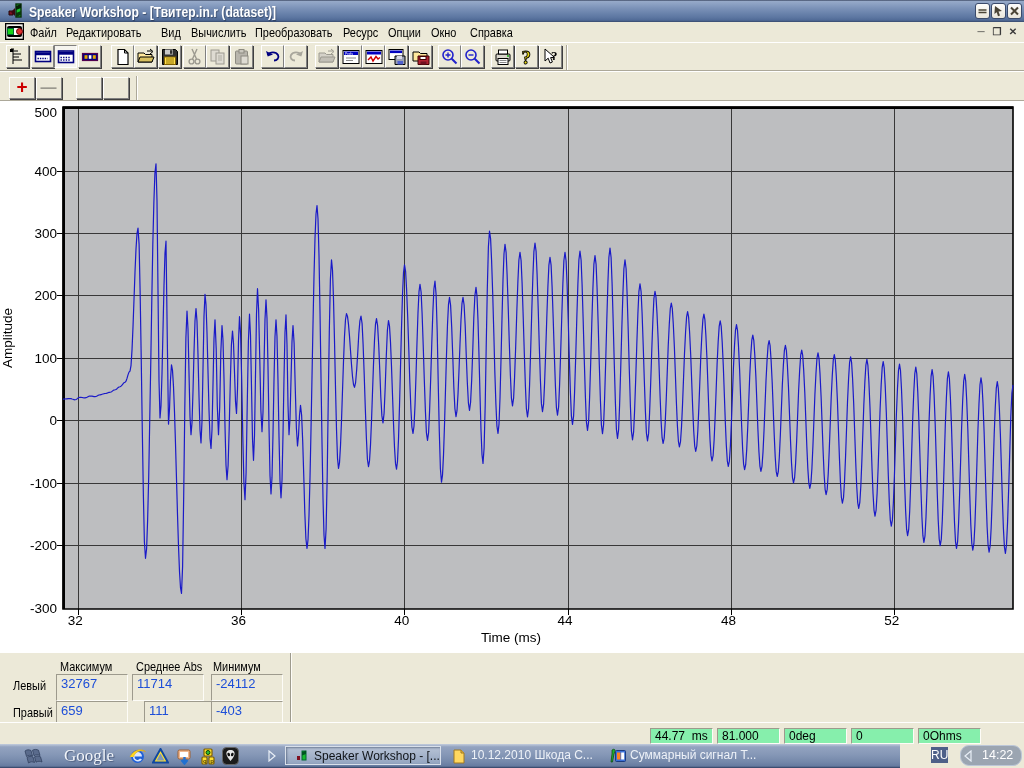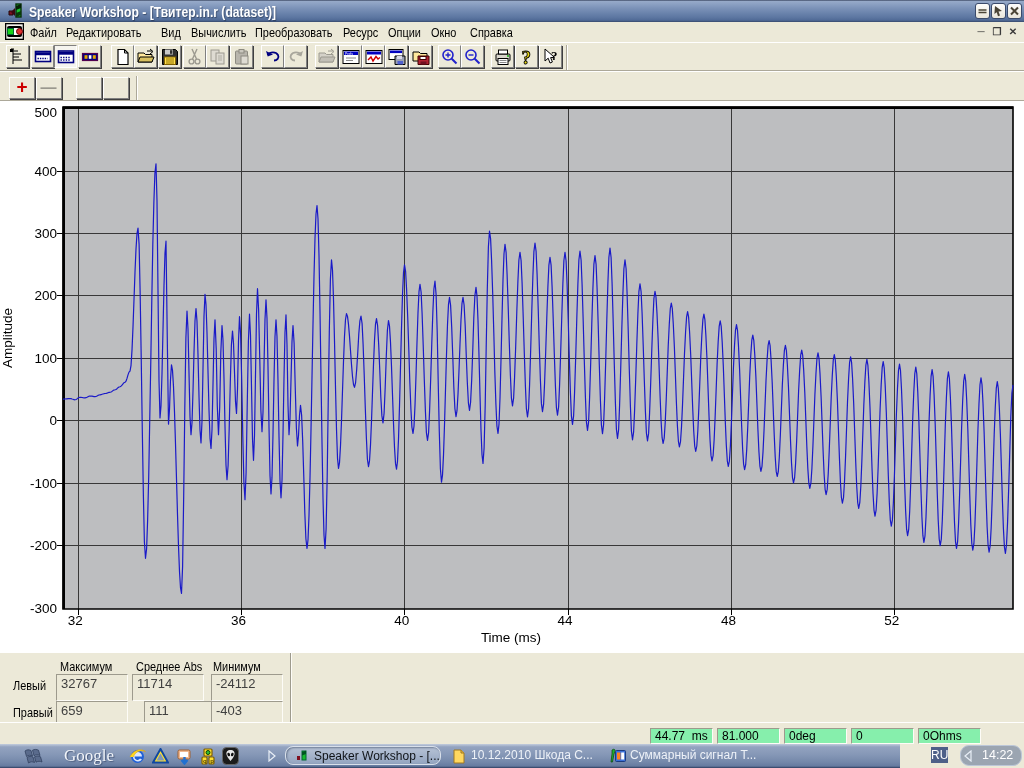--- a/index.html
+++ b/index.html
@@ -15,28 +15,28 @@
 #toolbar1{position:absolute;left:0;top:42px;width:1024px;height:29px;background:#ece9d8;border-top:1px solid #fff;border-bottom:1px solid #aca899}
 #toolbar2{position:absolute;left:0;top:71px;width:1024px;height:30px;background:#ece9d8;border-top:1px solid #fff;border-bottom:1px solid #aca899}
 .tbtn{position:absolute;top:2px;width:23px;height:23px;background:#ece9d8;
 border-top:1px solid #fff;border-left:1px solid #fff;border-right:1px solid #808080;border-bottom:1px solid #808080;box-shadow:1px 1px 0 #404040}
 .tbtn.pressed{border-top:1px solid #808080;border-left:1px solid #808080;border-right:1px solid #fff;border-bottom:1px solid #fff;box-shadow:none;background:#f5f4ef}
 .tbtn svg{position:absolute;left:2px;top:2px}
 .tbtn2{position:absolute;top:5px;width:26px;height:22px;background:#ece9d8;
 border-top:1px solid #fff;border-left:1px solid #fff;border-right:1px solid #808080;border-bottom:1px solid #808080;box-shadow:1px 1px 0 #404040;font-size:16px;text-align:center;line-height:19px;font-weight:bold}
 #chartarea{position:absolute;left:0;top:101px;width:1024px;height:551px;background:#fff}
 #botpanel{position:absolute;left:0;top:652px;width:1024px;height:70px;background:#ece9d8;border-top:1px solid #fff}
-.fld{position:absolute;height:27px;border:1px solid;border-color:#9d9a8d #fdfcf7 #fdfcf7 #9d9a8d;font-size:13px;color:#404040;padding:1px 0 0 4px;background:#ece9d8}
+.fld{position:absolute;height:27px;border:1px solid;border-color:#9d9a8d #fdfcf7 #fdfcf7 #9d9a8d;font-size:13px;color:#1d4ed8;padding:1px 0 0 4px;background:#ece9d8}
 .plbl{position:absolute;font-size:13px;color:#000;transform:scaleX(0.84);transform-origin:0 50%;white-space:nowrap}
 #statusbar{position:absolute;left:0;top:722px;width:1024px;height:22px;background:#ece9d8;border-top:1px solid #fff}
 .sfld{position:absolute;top:5px;height:16px;border:1px solid;border-color:#9d9a8d #fdfcf7 #fdfcf7 #9d9a8d;font-size:12px;color:#000;padding:0 0 0 4px;background:#86efac}
 #taskbar{position:absolute;left:0;top:744px;width:900px;height:24px;
 background:linear-gradient(180deg,#c3cddd 0%,#93a3c0 12%,#8597b6 45%,#7488aa 75%,#667ba0 92%,#2d3d5f 100%)}
 .tbicon{position:absolute}
-.taskbtn{position:absolute;top:2px;height:19px;border-radius:8px;font-size:12px;color:#eef2f8;line-height:19px;white-space:nowrap;overflow:hidden}
+.taskbtn{position:absolute;top:2px;height:19px;border-radius:0;font-size:12px;color:#eef2f8;line-height:19px;white-space:nowrap;overflow:hidden}
 #task1{left:285px;width:156px;background:linear-gradient(180deg,#b7c3d6,#94a5c0);border:1px solid #d9e0ea;color:#101418;box-shadow:inset 1px 1px 2px rgba(40,55,85,.5)}
 .ttext{margin-left:28px}
 #tray{position:absolute;left:960px;top:1px;width:62px;height:21px;border-radius:9px;background:rgba(90,110,145,.55);border:1px solid #bcc7d8;color:#fff}
 </style></head>
 <body>
 <div id="root">
 
 <div id="titlebar">
 <svg class="abs" style="left:7px;top:3px" width="18" height="17" viewBox="0 0 18 17">
 <path d="M2 8 L6 8 L6 12 L2 12 Z" fill="#7a1020" stroke="#200808" stroke-width="1"></path>

